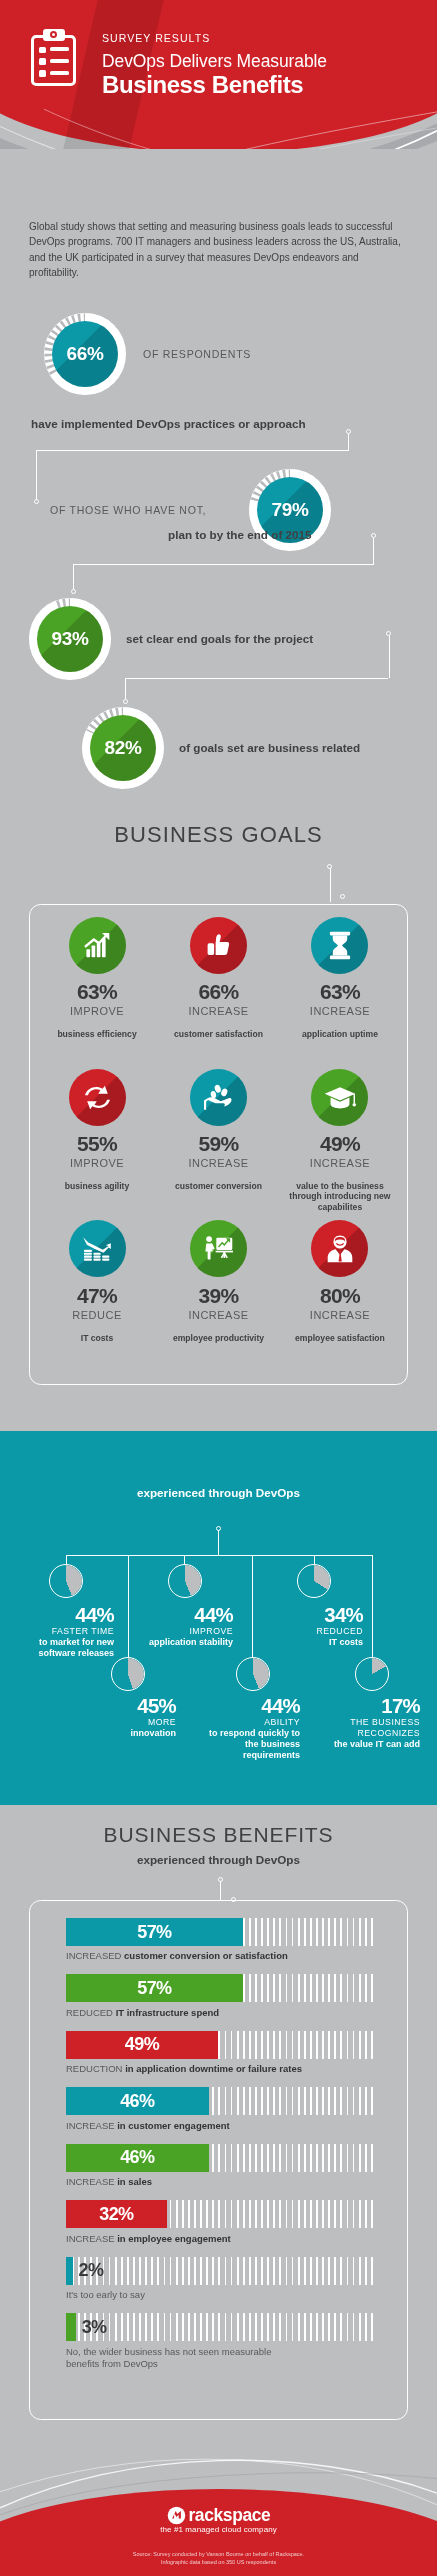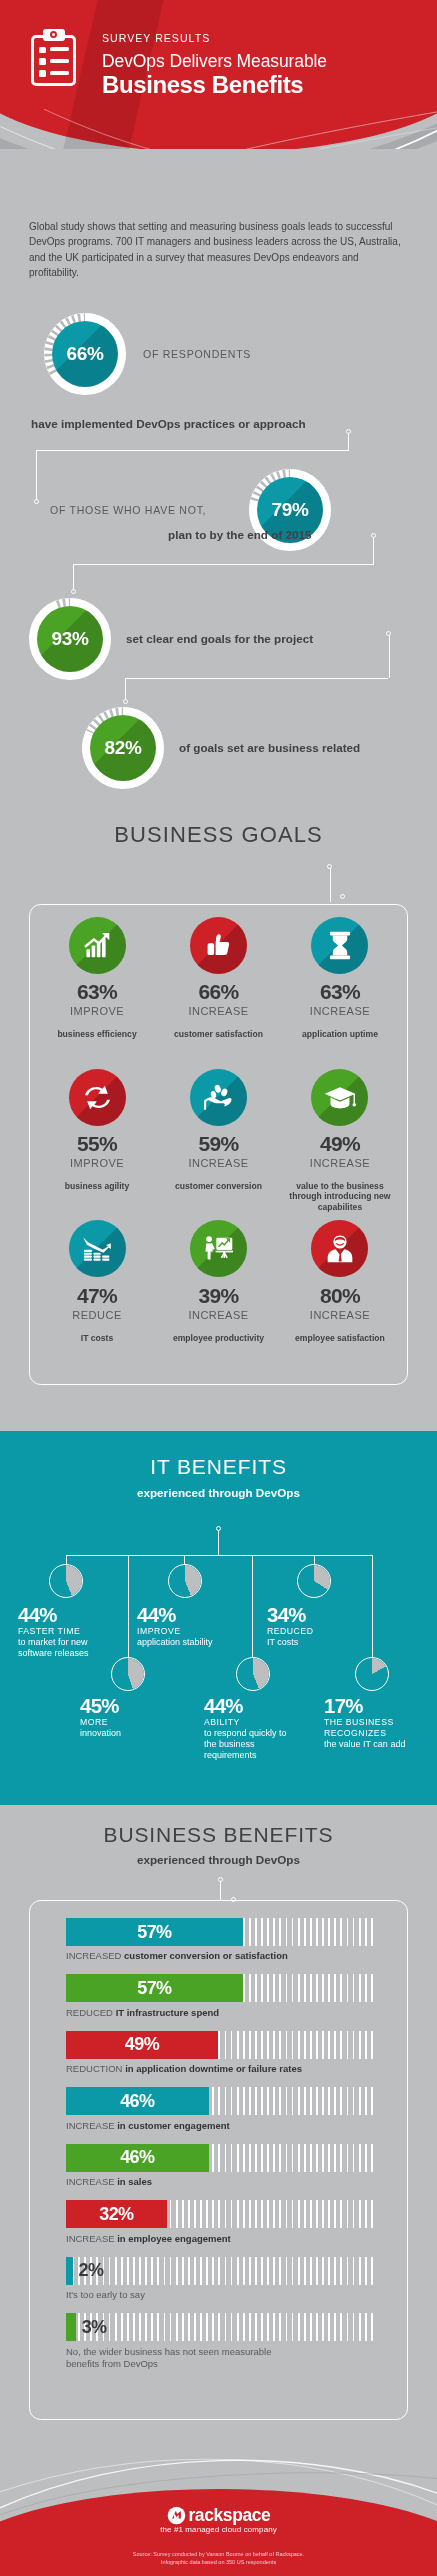--- a/index.html
+++ b/index.html
@@ -110,24 +110,24 @@
   .itband{position:absolute;left:0;top:1431px;width:437px;height:374px;background:#0b99a8;}
   .itband:before{
     content:"";position:absolute;inset:0;
     background-image:radial-gradient(circle, rgba(255,255,255,.05) 0.5px, transparent 0.6px);
     background-size:3.6px 3.6px;
   }
   .it-title{position:absolute;left:0;top:1455px;width:437px;text-align:center;color:#fff;font-size:21px;letter-spacing:0.9px;font-weight:400;}
   .it-sub{position:absolute;left:0;top:1486px;width:437px;text-align:center;color:#fff;font-size:11.7px;font-weight:bold;}
   .pie{position:absolute;width:34px;height:34px;border-radius:50%;border:1.8px solid #fff;box-sizing:border-box;background:#0b99a8;overflow:hidden;}
   .pie i{position:absolute;inset:0;border-radius:50%;display:block;}
-  .it-item{position:absolute;text-align:left;color:#fff;}
+  .it-item{position:absolute;text-align:right;color:#fff;}
   .it-pct{font-size:20.4px;font-weight:bold;letter-spacing:-0.7px;line-height:1.1;}
   .it-l1{font-size:8.7px;letter-spacing:0.5px;line-height:11px;}
-  .it-l2{font-size:9px;font-weight:normal;line-height:11px;}
+  .it-l2{font-size:9px;font-weight:bold;line-height:11px;}
   .vline{position:absolute;width:1.2px;background:#fff;}
   .hline{position:absolute;height:1.2px;background:#fff;}
 
   
   .bb-title{position:absolute;left:0;top:1823px;width:437px;text-align:center;font-size:21px;letter-spacing:0.9px;color:#414042;font-weight:400;}
   .bb-sub{position:absolute;left:0;top:1853px;width:437px;text-align:center;font-size:11.7px;font-weight:bold;color:#414042;}
   .bb-box{position:absolute;left:29px;top:1900px;width:379px;height:520px;border:1.8px solid #fff;border-radius:11.7px;box-sizing:border-box;}
   .bars{position:absolute;left:66px;top:1918px;width:314px;}
   .bar-row{margin-bottom:4.4px;}
   .track{
@@ -437,21 +437,20 @@
             </g>
           </svg>
       </div>
       <div class="goal-pct">80%</div>
       <div class="goal-l1">INCREASE</div>
       <div class="goal-l2">employee satisfaction</div>
     </div>
   </div>
 
   <div class="itband"></div>
-  <div class="it-title">IT BENEFITS</div>
   <div class="it-sub">experienced through DevOps</div>
 
   <div class="dot" style="left:216px;top:1526px;"></div>
   <div class="vline" style="left:218px;top:1530px;height:25.5px;"></div>
   <div class="hline" style="left:66px;top:1555px;width:306px;"></div>
   <div class="vline" style="left:66px;top:1555px;height:16px;"></div>
   <div class="vline" style="left:128px;top:1555px;height:109px;"></div>
   <div class="vline" style="left:184px;top:1555px;height:16px;"></div>
   <div class="vline" style="left:252px;top:1555px;height:109px;"></div>
   <div class="vline" style="left:314px;top:1555px;height:16px;"></div>

